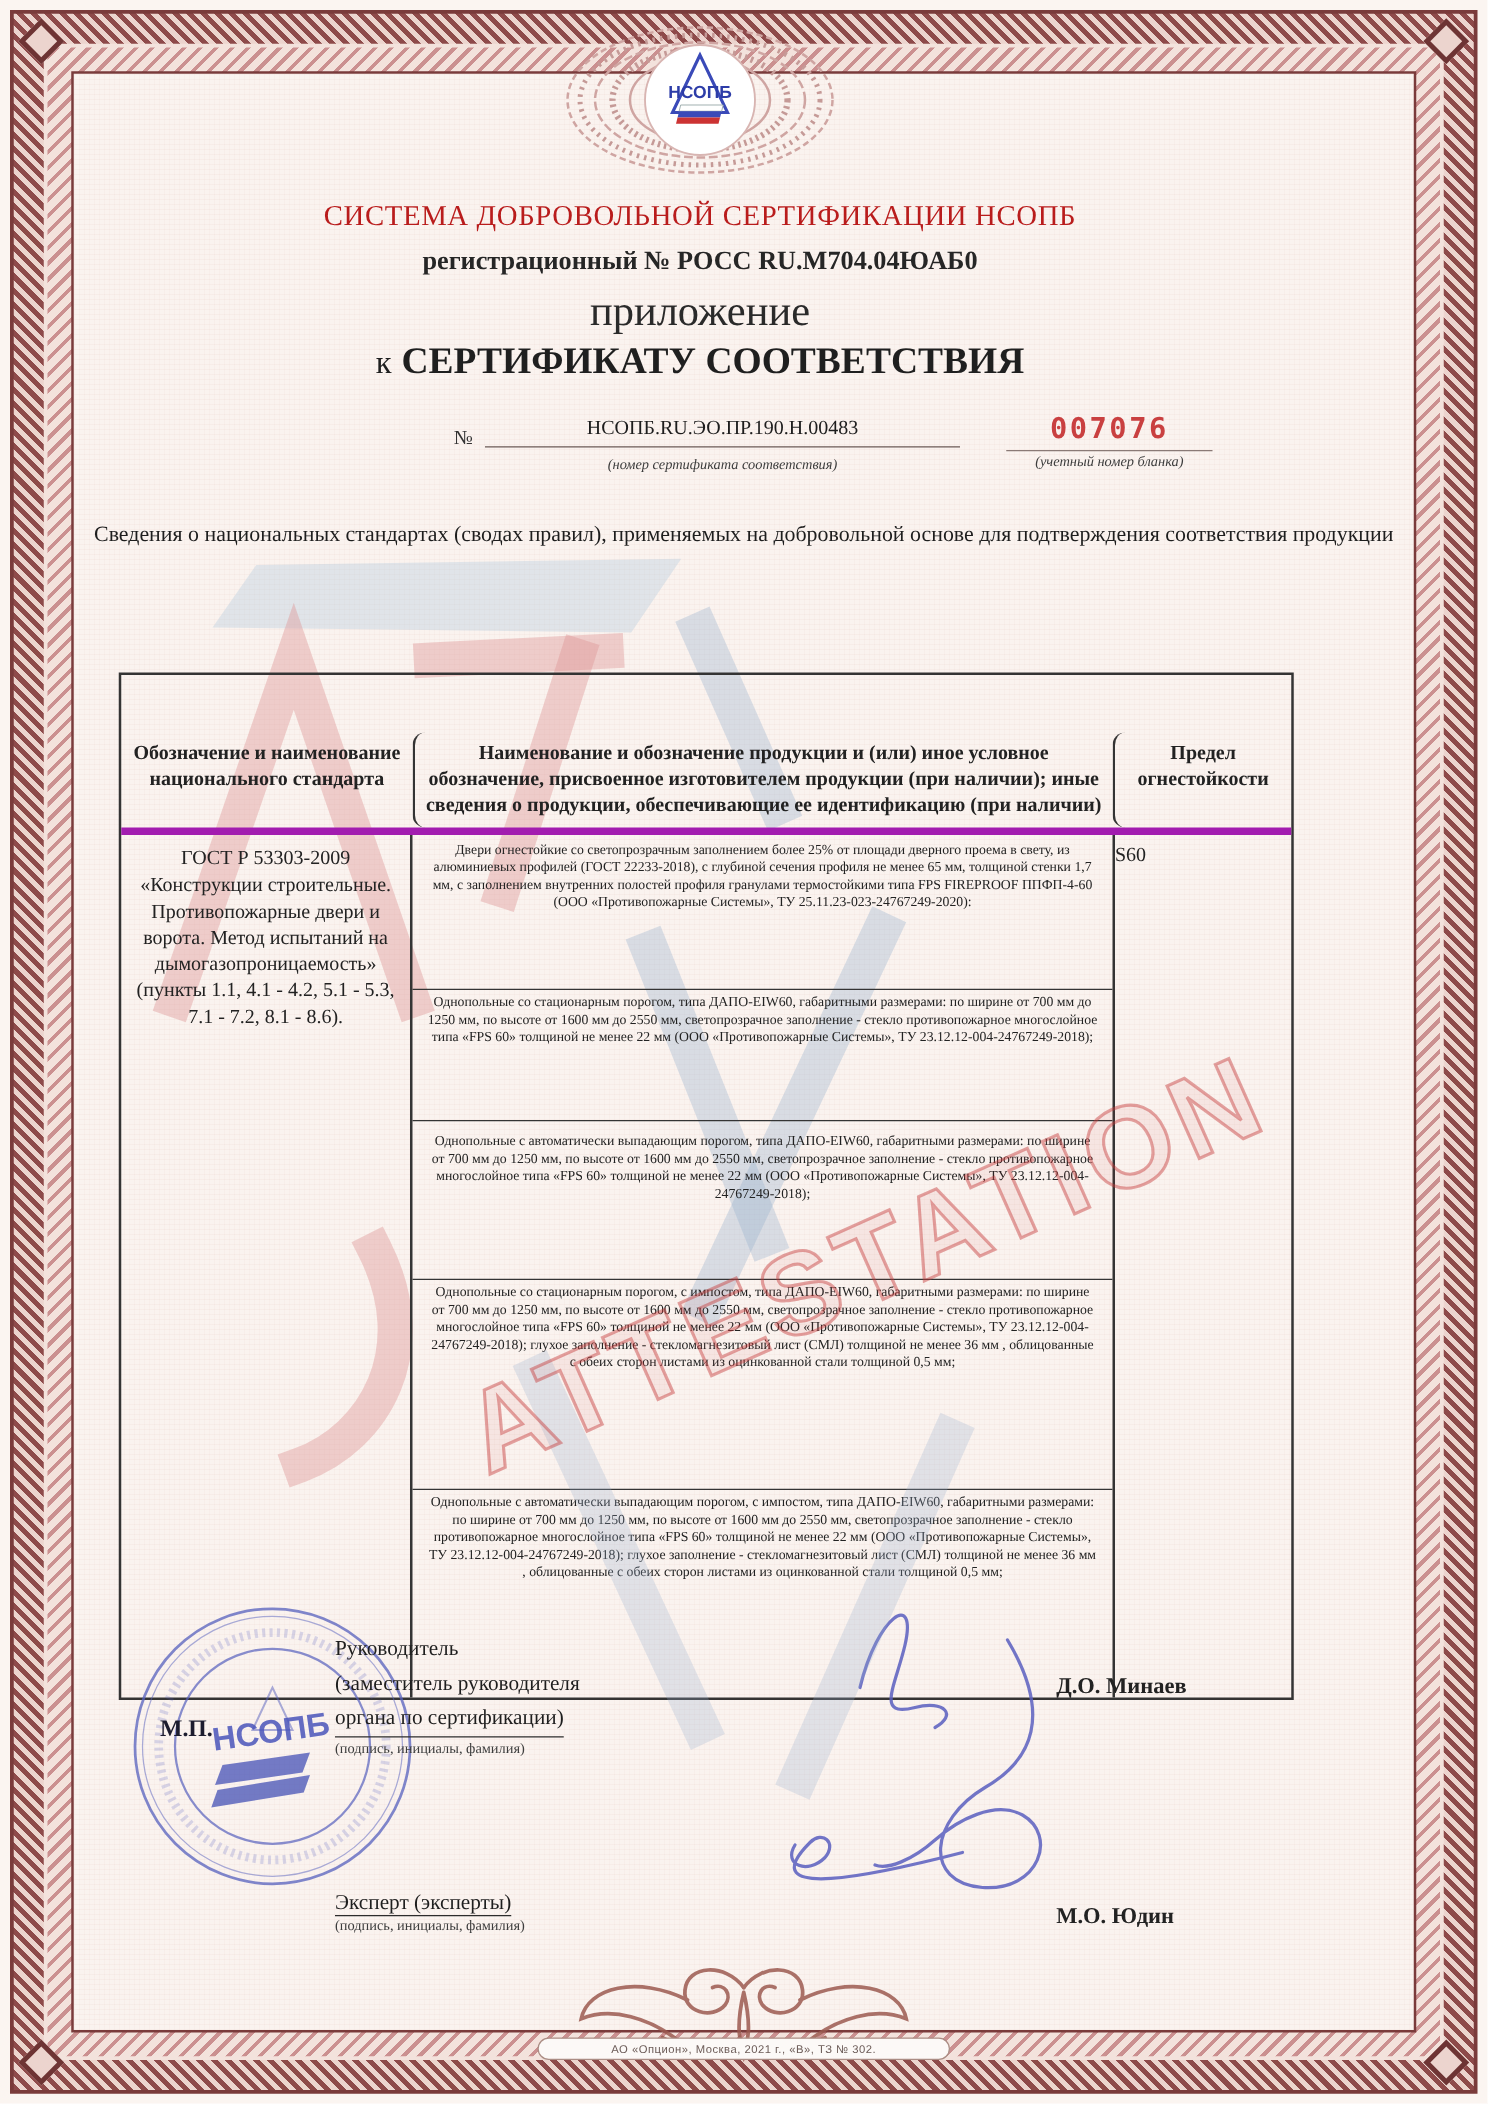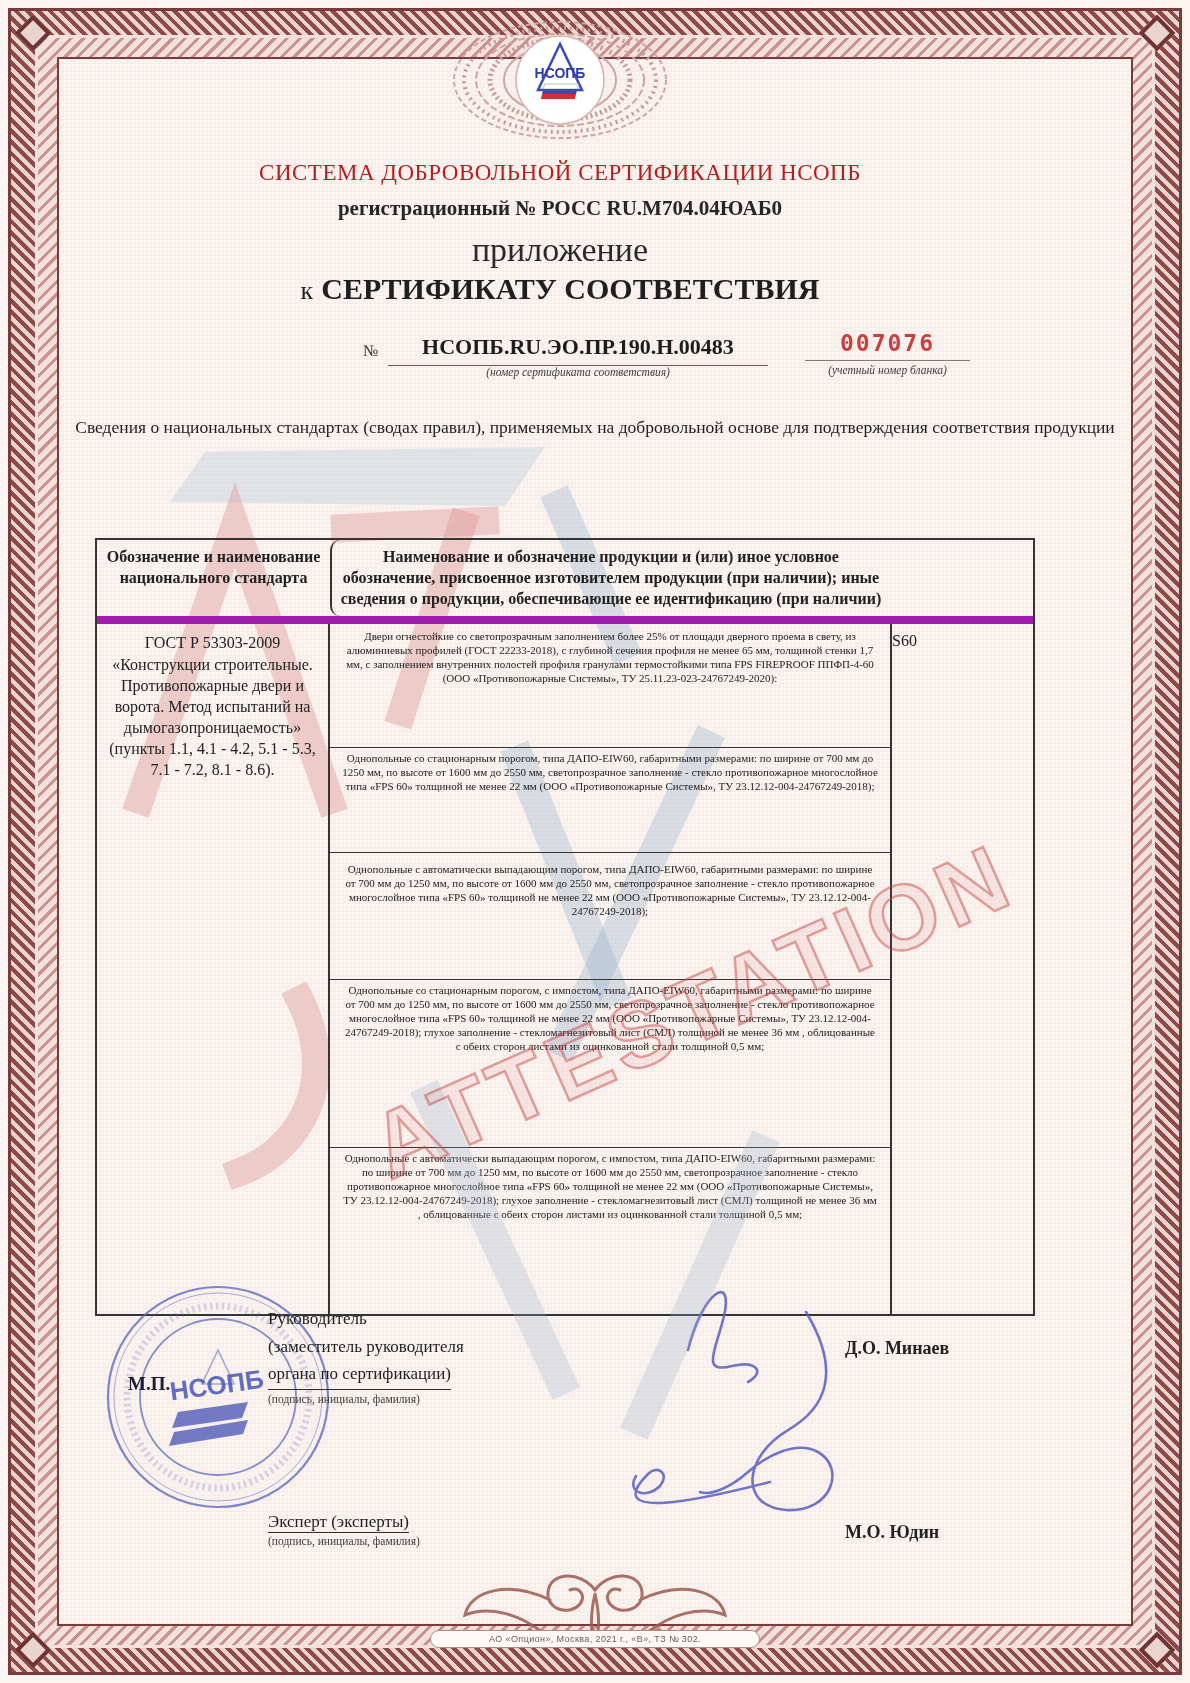--- a/index.html
+++ b/index.html
@@ -23,33 +23,33 @@
   .corner{position:absolute;width:18px;height:18px;background:#ecd4ce;border:4px solid #6e3434;transform:rotate(45deg);}
   
   .cline{position:absolute;left:70px;width:980px;text-align:center;}
   .t-system{top:160px;font-size:23px;letter-spacing:.5px;color:#b91c1c;}
   .t-reg{top:196px;font-size:21px;font-weight:bold;color:#262626;}
   .t-doc1{top:231px;font-size:34px;color:#2a2a2a;}
   .t-doc2{top:272px;font-size:30px;font-weight:bold;color:#1f1f1f;}
   .t-doc2 .prefix{font-weight:normal;font-size:26px;margin-right:8px;}
   .num-sign{position:absolute;left:363px;top:342px;font-size:16px;color:#333;}
   .cert-num{position:absolute;left:388px;top:334px;width:380px;text-align:center;
-    font-size:22px;font-weight:bold;color:#1d1d1d;border-bottom:1.5px solid #6b5b57;padding-bottom:5px;}
+    font-size:16px;font-weight:normal;color:#1d1d1d;border-bottom:1.5px solid #6b5b57;padding-bottom:5px;}
   .cert-cap{position:absolute;left:388px;top:366px;width:380px;text-align:center;
     font-style:italic;font-size:11.5px;color:#3d3d3d;}
   .serial{position:absolute;left:805px;top:330px;width:165px;text-align:center;
     font-family:"DejaVu Sans Mono",monospace;font-weight:bold;font-size:23px;letter-spacing:2px;
     color:#c94040;border-bottom:1.5px solid #8a7a76;padding-bottom:4px;}
   .serial-cap{position:absolute;left:795px;top:364px;width:185px;text-align:center;
     font-style:italic;font-size:11.5px;color:#3d3d3d;}
   .intro{position:absolute;left:60px;top:416px;width:1070px;text-align:center;
     font-size:17.5px;line-height:1.35;color:#1e1e1e;}
   
   .tbl{position:absolute;left:95px;top:538px;width:940px;border:2px solid #343434;background:transparent;box-sizing:border-box;}
-  .tbl-header{display:grid;grid-template-columns:233px 560px 1fr;border-bottom:8px solid #a21caf;}
+  .tbl-header{display:grid;grid-template-columns:233px 560px 1fr;border-bottom:6px solid #a21caf;margin-top:46px;}
   .hcell{padding:7px 8px;font-weight:bold;font-size:16px;line-height:1.3;text-align:center;box-sizing:border-box;}
   .hcell+.hcell{border-left:2px solid #343434;border-radius:10px;}
   .tbl-body{display:grid;grid-template-columns:233px 560px 1fr;}
   .col-standard{border-right:2px solid #343434;padding:8px 6px;text-align:center;
     font-size:16px;line-height:1.32;box-sizing:border-box;}
   .col-limit{border-left:2px solid #343434;padding-top:8px;text-align:left;font-size:16px;box-sizing:border-box;}
   .prod-row{border-bottom:1.5px solid #343434;padding:4px 12px;text-align:center;
     font-size:11px;line-height:1.27;box-sizing:border-box;}
   .prod-row:last-child{border-bottom:none;}
   .pr1{min-height:124px;padding-top:6px;}
@@ -132,20 +132,21 @@
   <div class="cert-cap">(номер сертификата соответствия)</div>
   <div class="serial">007076</div>
   <div class="serial-cap">(учетный номер бланка)</div>
 
   <div class="intro">Сведения о национальных стандартах (сводах правил), применяемых на добровольной основе для подтверждения соответствия продукции</div>
 
   <div class="tbl">
     <div class="tbl-header">
       <div class="hcell">Обозначение и наименование национального стандарта</div>
       <div class="hcell">Наименование и обозначение продукции и (или) иное условное обозначение, присвоенное изготовителем продукции (при наличии); иные сведения о продукции, обеспечивающие ее идентификацию (при наличии)</div>
+      <div class="hcell">Предел огнестойкости</div>
     </div>
     <div class="tbl-body">
       <div class="col-standard">ГОСТ Р 53303-2009 «Конструкции строительные. Противопожарные двери и ворота. Метод испытаний на дымогазопроницаемость» (пункты 1.1, 4.1 - 4.2, 5.1 - 5.3, 7.1 - 7.2, 8.1 - 8.6).</div>
       <div class="col-products">
         <div class="prod-row pr1">Двери огнестойкие со светопрозрачным заполнением более 25% от площади дверного проема в свету, из алюминиевых профилей (ГОСТ 22233-2018), с глубиной сечения профиля не менее 65 мм, толщиной стенки 1,7 мм, с заполнением внутренних полостей профиля гранулами термостойкими типа FPS FIREPROOF ППФП-4-60 (ООО «Противопожарные Системы», ТУ 25.11.23-023-24767249-2020):</div>
         <div class="prod-row pr2">Однопольные со стационарным порогом, типа ДАПО-EIW60, габаритными размерами: по ширине от 700 мм до 1250 мм, по высоте от 1600 мм до 2550 мм, светопрозрачное заполнение - стекло противопожарное многослойное типа «FPS 60» толщиной не менее 22 мм (ООО «Противопожарные Системы», ТУ 23.12.12-004-24767249-2018);</div>
         <div class="prod-row pr3">Однопольные с автоматически выпадающим порогом, типа ДАПО-EIW60, габаритными размерами: по ширине от 700 мм до 1250 мм, по высоте от 1600 мм до 2550 мм, светопрозрачное заполнение - стекло противопожарное многослойное типа «FPS 60» толщиной не менее 22 мм (ООО «Противопожарные Системы», ТУ 23.12.12-004-24767249-2018);</div>
         <div class="prod-row pr4">Однопольные со стационарным порогом, с импостом, типа ДАПО-EIW60, габаритными размерами: по ширине от 700 мм до 1250 мм, по высоте от 1600 мм до 2550 мм, светопрозрачное заполнение - стекло противопожарное многослойное типа «FPS 60» толщиной не менее 22 мм (ООО «Противопожарные Системы», ТУ 23.12.12-004-24767249-2018); глухое заполнение - стекломагнезитовый лист (СМЛ) толщиной не менее 36 мм , облицованные с обеих сторон листами из оцинкованной стали толщиной 0,5 мм;</div>
         <div class="prod-row pr5">Однопольные с автоматически выпадающим порогом, с импостом, типа ДАПО-EIW60, габаритными размерами: по ширине от 700 мм до 1250 мм, по высоте от 1600 мм до 2550 мм, светопрозрачное заполнение - стекло противопожарное многослойное типа «FPS 60» толщиной не менее 22 мм (ООО «Противопожарные Системы», ТУ 23.12.12-004-24767249-2018); глухое заполнение - стекломагнезитовый лист (СМЛ) толщиной не менее 36 мм , облицованные с обеих сторон листами из оцинкованной стали толщиной 0,5 мм;</div>
       </div>

